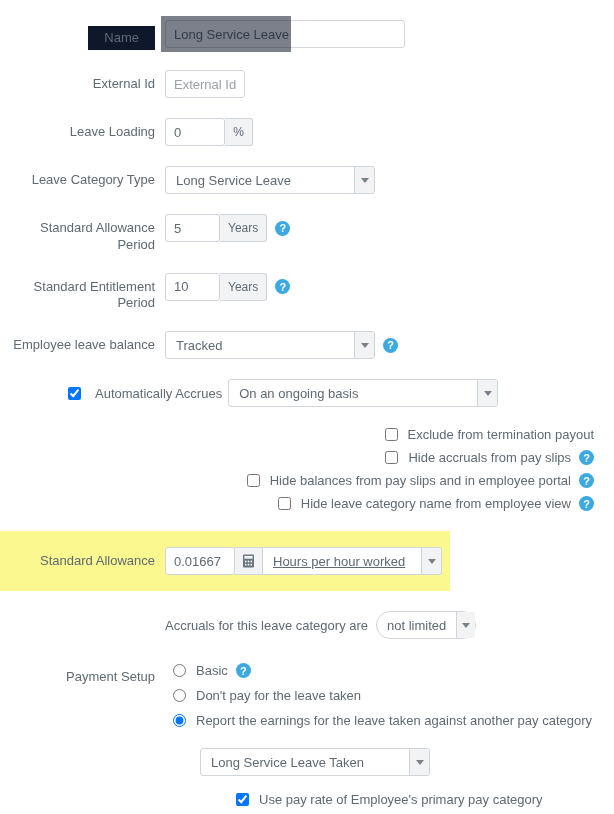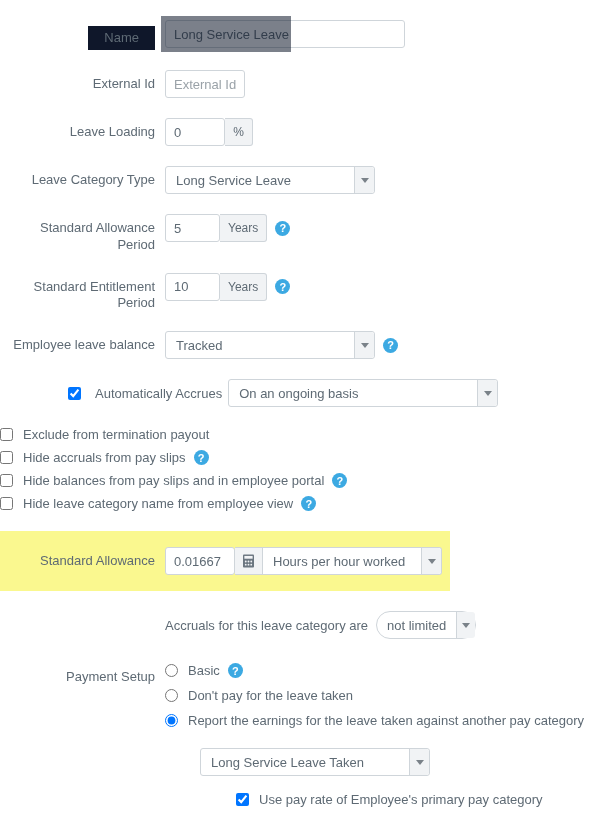--- a/index.html
+++ b/index.html
@@ -98,21 +98,21 @@
     background: #f1f3f5;
     display: flex;
     align-items: center;
     justify-content: center;
     border-top-right-radius: 3px;
     border-bottom-right-radius: 3px;
   }
   .sel-btn svg { display:block; }
   .sel-lct { width: 210px; }
   .sel-track { width: 210px; }
-  .sel-hpw { width: 200px; border-top-left-radius:0; border-bottom-left-radius:0; border-left:0; }
+  .sel-hpw { width: 200px; border-top-left-radius:0; border-bottom-left-radius:0; border-left:0;text-decoration:underline; }
   .sel-nl  { width: 100px; margin-left: 8px; border-radius: 14px; }
   .sel-on  { width: 270px; margin-left: 6px; }
   .sel-lslt{ width: 230px; }
 
   .hl {
     background: #0f172a;
     display: inline-block;
     padding: 4px 16px;
     margin-left: -2px;
   }
@@ -122,22 +122,24 @@
     padding: 16px 8px 16px 0;
     margin-left: 0;
     display: flex;
     align-items: center;
     margin-bottom: 20px;
   }
 
   .check-line {
     display: flex;
     align-items: center;
+    margin-left: 165px;
     margin-bottom: 8px;
     font-size: 13px;
+    justify-content: flex-end;
   }
   .check-line input[type="checkbox"] {
     margin: 0 10px 0 0;
   }
   .radio-line {
     display: flex;
     align-items: center;
     margin-bottom: 10px;
   }
   .radio-line input[type="radio"] {
@@ -300,21 +302,21 @@
   <div class="select sel-nl">
     <div class="sel-text">not limited</div>
     <div class="sel-btn">
       <svg width="8" height="5" viewBox="0 0 8 5">
           <path d="M0 0 L8 0 L4 5 Z" fill="#7a8289"></path>
         </svg>
     </div>
   </div>
 </div>
 
-<div class="row" style="margin-bottom:10px;">
+<div class="row" style="margin-bottom:10px;gap:8px;">
   <div class="label">Payment Setup</div>
   <div class="field" style="flex-direction:column; align-items:flex-start;">
     <div class="radio-line">
       <input type="radio" name="pay" style="">
       <span>Basic</span>
       <span class="help">?</span>
     </div>
     <div class="radio-line">
       <input type="radio" name="pay" style="">
       <span>Don't pay for the leave taken</span>

